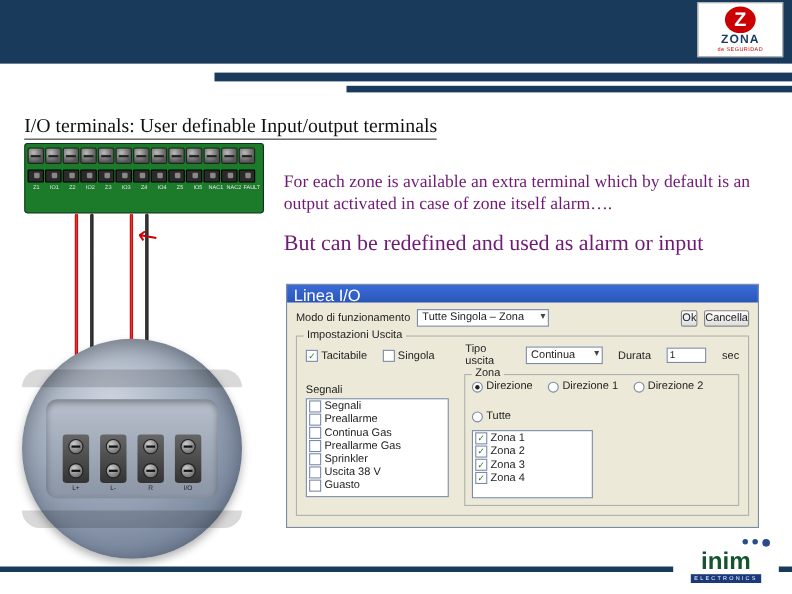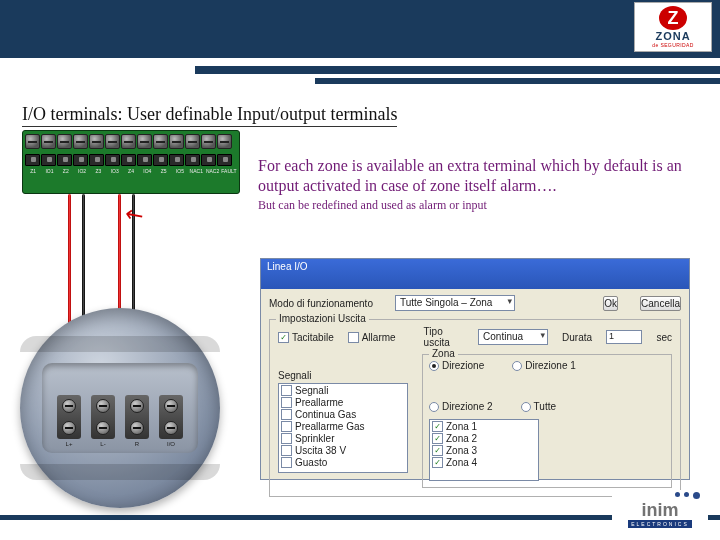--- a/index.html
+++ b/index.html
@@ -47,26 +47,26 @@
   .det-screw { width: 14px; height: 14px; border-radius: 50%; background: radial-gradient(circle at 35% 30%, #ccc, #555); border: 1px solid #222; position: relative; }
   .det-screw::after { content: ""; position: absolute; top: 45%; left: 2px; right: 2px; height: 2px; background: #111; }
   .det-slot { position: absolute; width: 200px; height: 16px; background: rgba(0,0,0,.15); }
   .det-slot.top { top: 28px; border-radius: 20px 20px 0 0; }
   .det-slot.bot { bottom: 28px; border-radius: 0 0 20px 20px; }
   .det-label { font-size: 6px; color: #222; font-family: Arial, sans-serif; text-align: center; }
 
   
   .body-text { position: absolute; top: 156px; left: 258px; width: 440px; color: #701a75; }
   .p1 { font-size: 16px; line-height: 1.25; }
-  .p2 { font-size: 12px; margin-top: 2px; }
+  .p2 { font-size: 20px; margin-top: 14px; }
 
   
   .dialog { position: absolute; top: 258px; left: 260px; width: 430px; height: 222px; border: 1px solid #7a8aa6; background: #ece9d8; font-family: Tahoma, Arial, sans-serif; font-size: 10px; color: #222; }
-  .dlg-title { height: 30px; background: linear-gradient(#3a6bd8, #2a56b8); color: #fff; padding: 2px 6px; font-size: 10px; }
-  .dlg-row { display: flex; align-items: center; padding: 6px 8px; gap: 22px; }
+  .dlg-title { height: 16px; background: linear-gradient(#3a6bd8, #2a56b8); color: #fff; padding: 2px 6px; font-size: 15px; }
+  .dlg-row { display: flex; align-items: center; padding: 6px 8px; gap: 6px; }
   .dlg-label { font-size: 10px; }
   .dlg-select { border: 1px solid #7a8aa6; background: #fff; padding: 1px 14px 1px 4px; font-size: 10px; position: relative; min-width: 120px; height: 16px; }
   .dlg-select::after { content: "▾"; position: absolute; right: 2px; top: 0; color: #444; font-size: 9px; }
   .dlg-btn { border: 1px solid #888; background: linear-gradient(#fff,#ddd); padding: 1px 0; font-size: 10px; border-radius: 2px; }
   .dlg-group { border: 1px solid #b0b0b0; margin: 2px 8px; padding: 6px 8px 8px; position: relative; }
   .dlg-group-title { position: absolute; top: -7px; left: 6px; background: #ece9d8; padding: 0 3px; font-size: 10px; }
   .chk-row { display: flex; align-items: center; gap: 3px; margin: 1px 0; }
   .chk { width: 11px; height: 11px; border: 1px solid #7a8aa6; background: #fff; font-size: 8px; line-height: 9px; text-align: center; color: #1a7a1a; }
   .chk.off { color: transparent; }
   .radio { width: 10px; height: 10px; border: 1px solid #7a8aa6; border-radius: 50%; background: #fff; display: inline-block; position: relative; }
@@ -77,21 +77,21 @@
   .spacer { flex: 1; }
   .num-input { border: 1px solid #7a8aa6; background: #fff; width: 42px; height: 14px; font-size: 9px; padding: 0 2px; }
 
   
   .footer { position: absolute; left: 0; bottom: 6px; width: 720px; height: 48px; }
   .footer-bar { position: absolute; bottom: 14px; width: 720px; height: 5px; background: #1a3a5c; }
   .inim-logo { position: absolute; right: 12px; bottom: 4px; width: 96px; height: 40px; background: #fff; display: flex; flex-direction: column; align-items: center; justify-content: center; font-family: Arial, sans-serif; }
   .inim-dots { display: flex; gap: 4px; margin-bottom: 2px; justify-content: flex-end; width: 80px; }
   .dot { width: 5px; height: 5px; background: #2a4a8a; border-radius: 50%; }
   .dot.lg { width: 7px; height: 7px; }
-  .inim-txt { font-size: 18px; font-weight: bold; color: #737373; letter-spacing: 0; line-height: 1; }
+  .inim-txt { font-size: 22px; font-weight: bold; color: #14532d; letter-spacing: 0; line-height: 1; }
   .inim-sub { font-size: 5px; color: #1a3a7c; letter-spacing: 2px; background: #1a3a7c; color: #fff; padding: 1px 3px; margin-top: 1px; }
 </style>
 </head>
 <body>
 
 <div class="header">
   <div class="header-bar"></div>
   <div class="header-mid"></div>
   <div class="header-line1"></div>
   <div class="header-line2"></div>
@@ -212,21 +212,21 @@
 
   <div class="dlg-group">
     <span class="dlg-group-title">Impostazioni Uscita</span>
     <div class="dlg-row" style="padding:0 0 6px 0; gap:14px;">
       <span class="chk-row">
           <span class="chk">✓</span>
           <span>Tacitabile</span>
         </span>
       <span class="chk-row">
           <span class="chk off">✓</span>
-          <span>Allarme</span>
+          <span>Singola</span>
         </span>
       <span class="spacer"></span>
       <span>Tipo uscita</span>
       <span class="dlg-select" style="min-width:70px">Continua</span>
       <span>Durata</span>
       <span class="num-input">1</span>
       <span>sec</span>
     </div>
 
     <div style="display:flex; gap:8px; align-items:center;">
@@ -259,21 +259,21 @@
             </div>
           <div class="chk-row">
               <span class="chk off">✓</span>
               <span>Guasto</span>
             </div>
         </div>
       </div>
 
       <div class="inner-group" style="flex:1">
         <span class="dlg-group-title">Zona</span>
-        <div style="display:flex; gap:28px; flex-wrap:wrap; margin-bottom:6px;">
+        <div style="display:flex; gap:14px; flex-wrap:wrap; margin-bottom:6px;">
           <span class="chk-row">
               <span class="radio on"></span>
               <span>Direzione</span>
             </span>
           <span class="chk-row">
               <span class="radio"></span>
               <span>Direzione 1</span>
             </span>
           <span class="chk-row">
               <span class="radio"></span>

